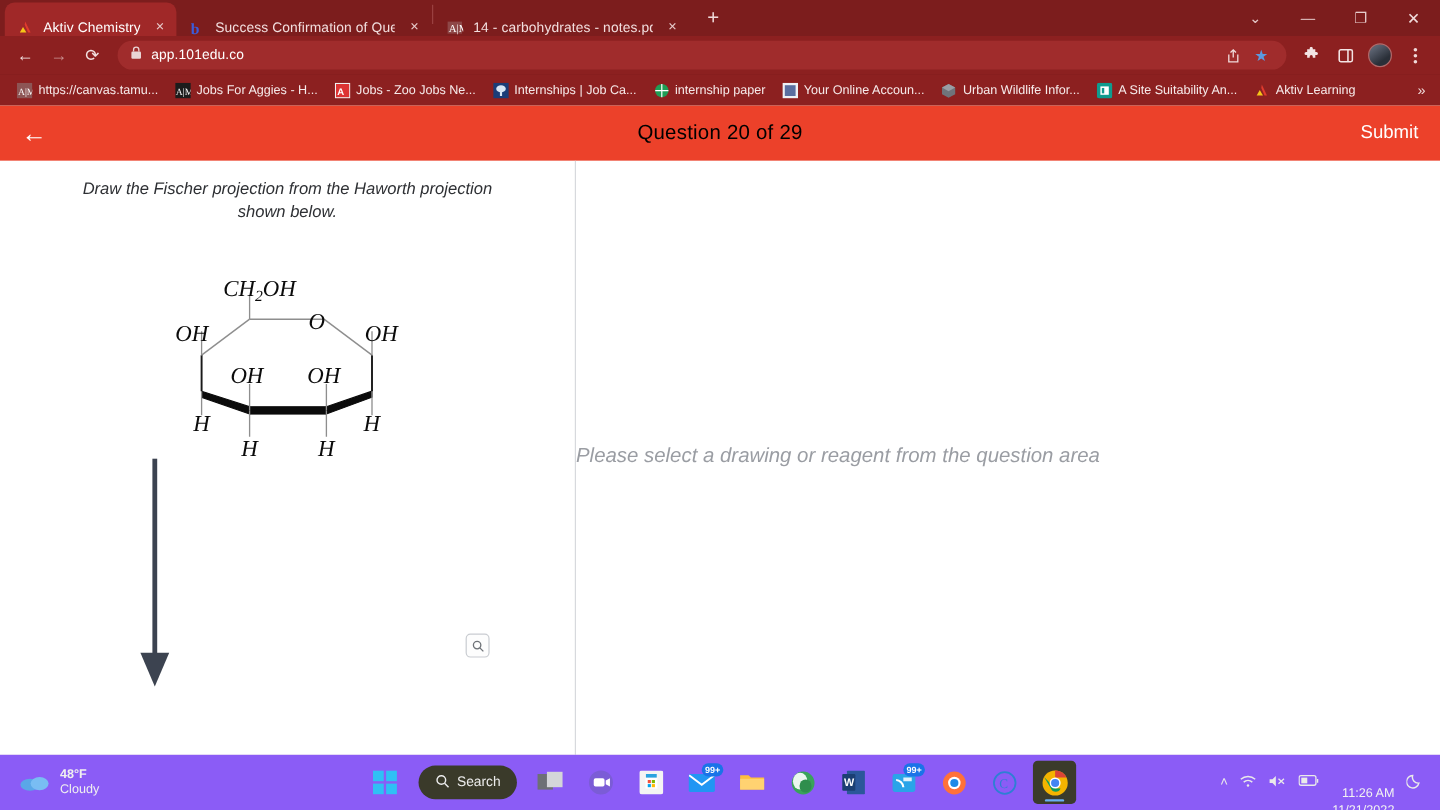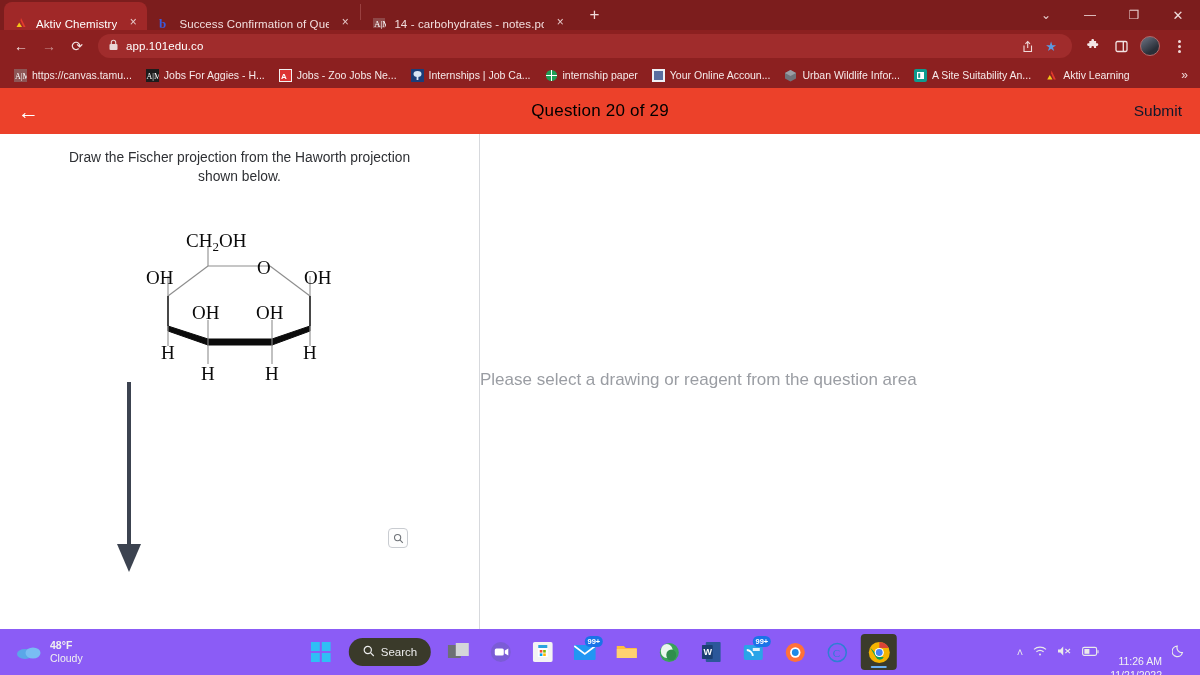--- a/index.html
+++ b/index.html
@@ -91,23 +91,23 @@
 
   .appheader {
     height: 46px; background: #ec412a; display: flex; align-items: center;
     padding: 0 18px; position: relative;
   }
   .back-arrow { color: #fff; font-size: 21px; line-height: 1; width: 30px; }
   .qtitle {
     position: absolute; left: 0; right: 0; text-align: center;
     color: #000000; font-size: 17px; letter-spacing: .2px;
   }
-  .submit { margin-left: auto; color: #0f172a; font-size: 15.5px; position: relative; z-index: 2; }
-
-  .workspace { display: flex; height: 495px; }
+  .submit { margin-left: auto; color: #ffffff; font-size: 15.5px; position: relative; z-index: 2; }
+
+  .workspace { display: flex; height: 495px; font-style: italic; }
   .left-pane {
     width: 480px; background: #ffffff; position: relative;
     border-right: 1px solid #d7d9dd;
   }
   .right-pane { flex: 1; background: #ffffff; position: relative; }
   .right-msg {
     position: absolute; left: 0; right: 0; top: 236px; 
     color: #9a9da3; font-size: 17px;
   }
 

